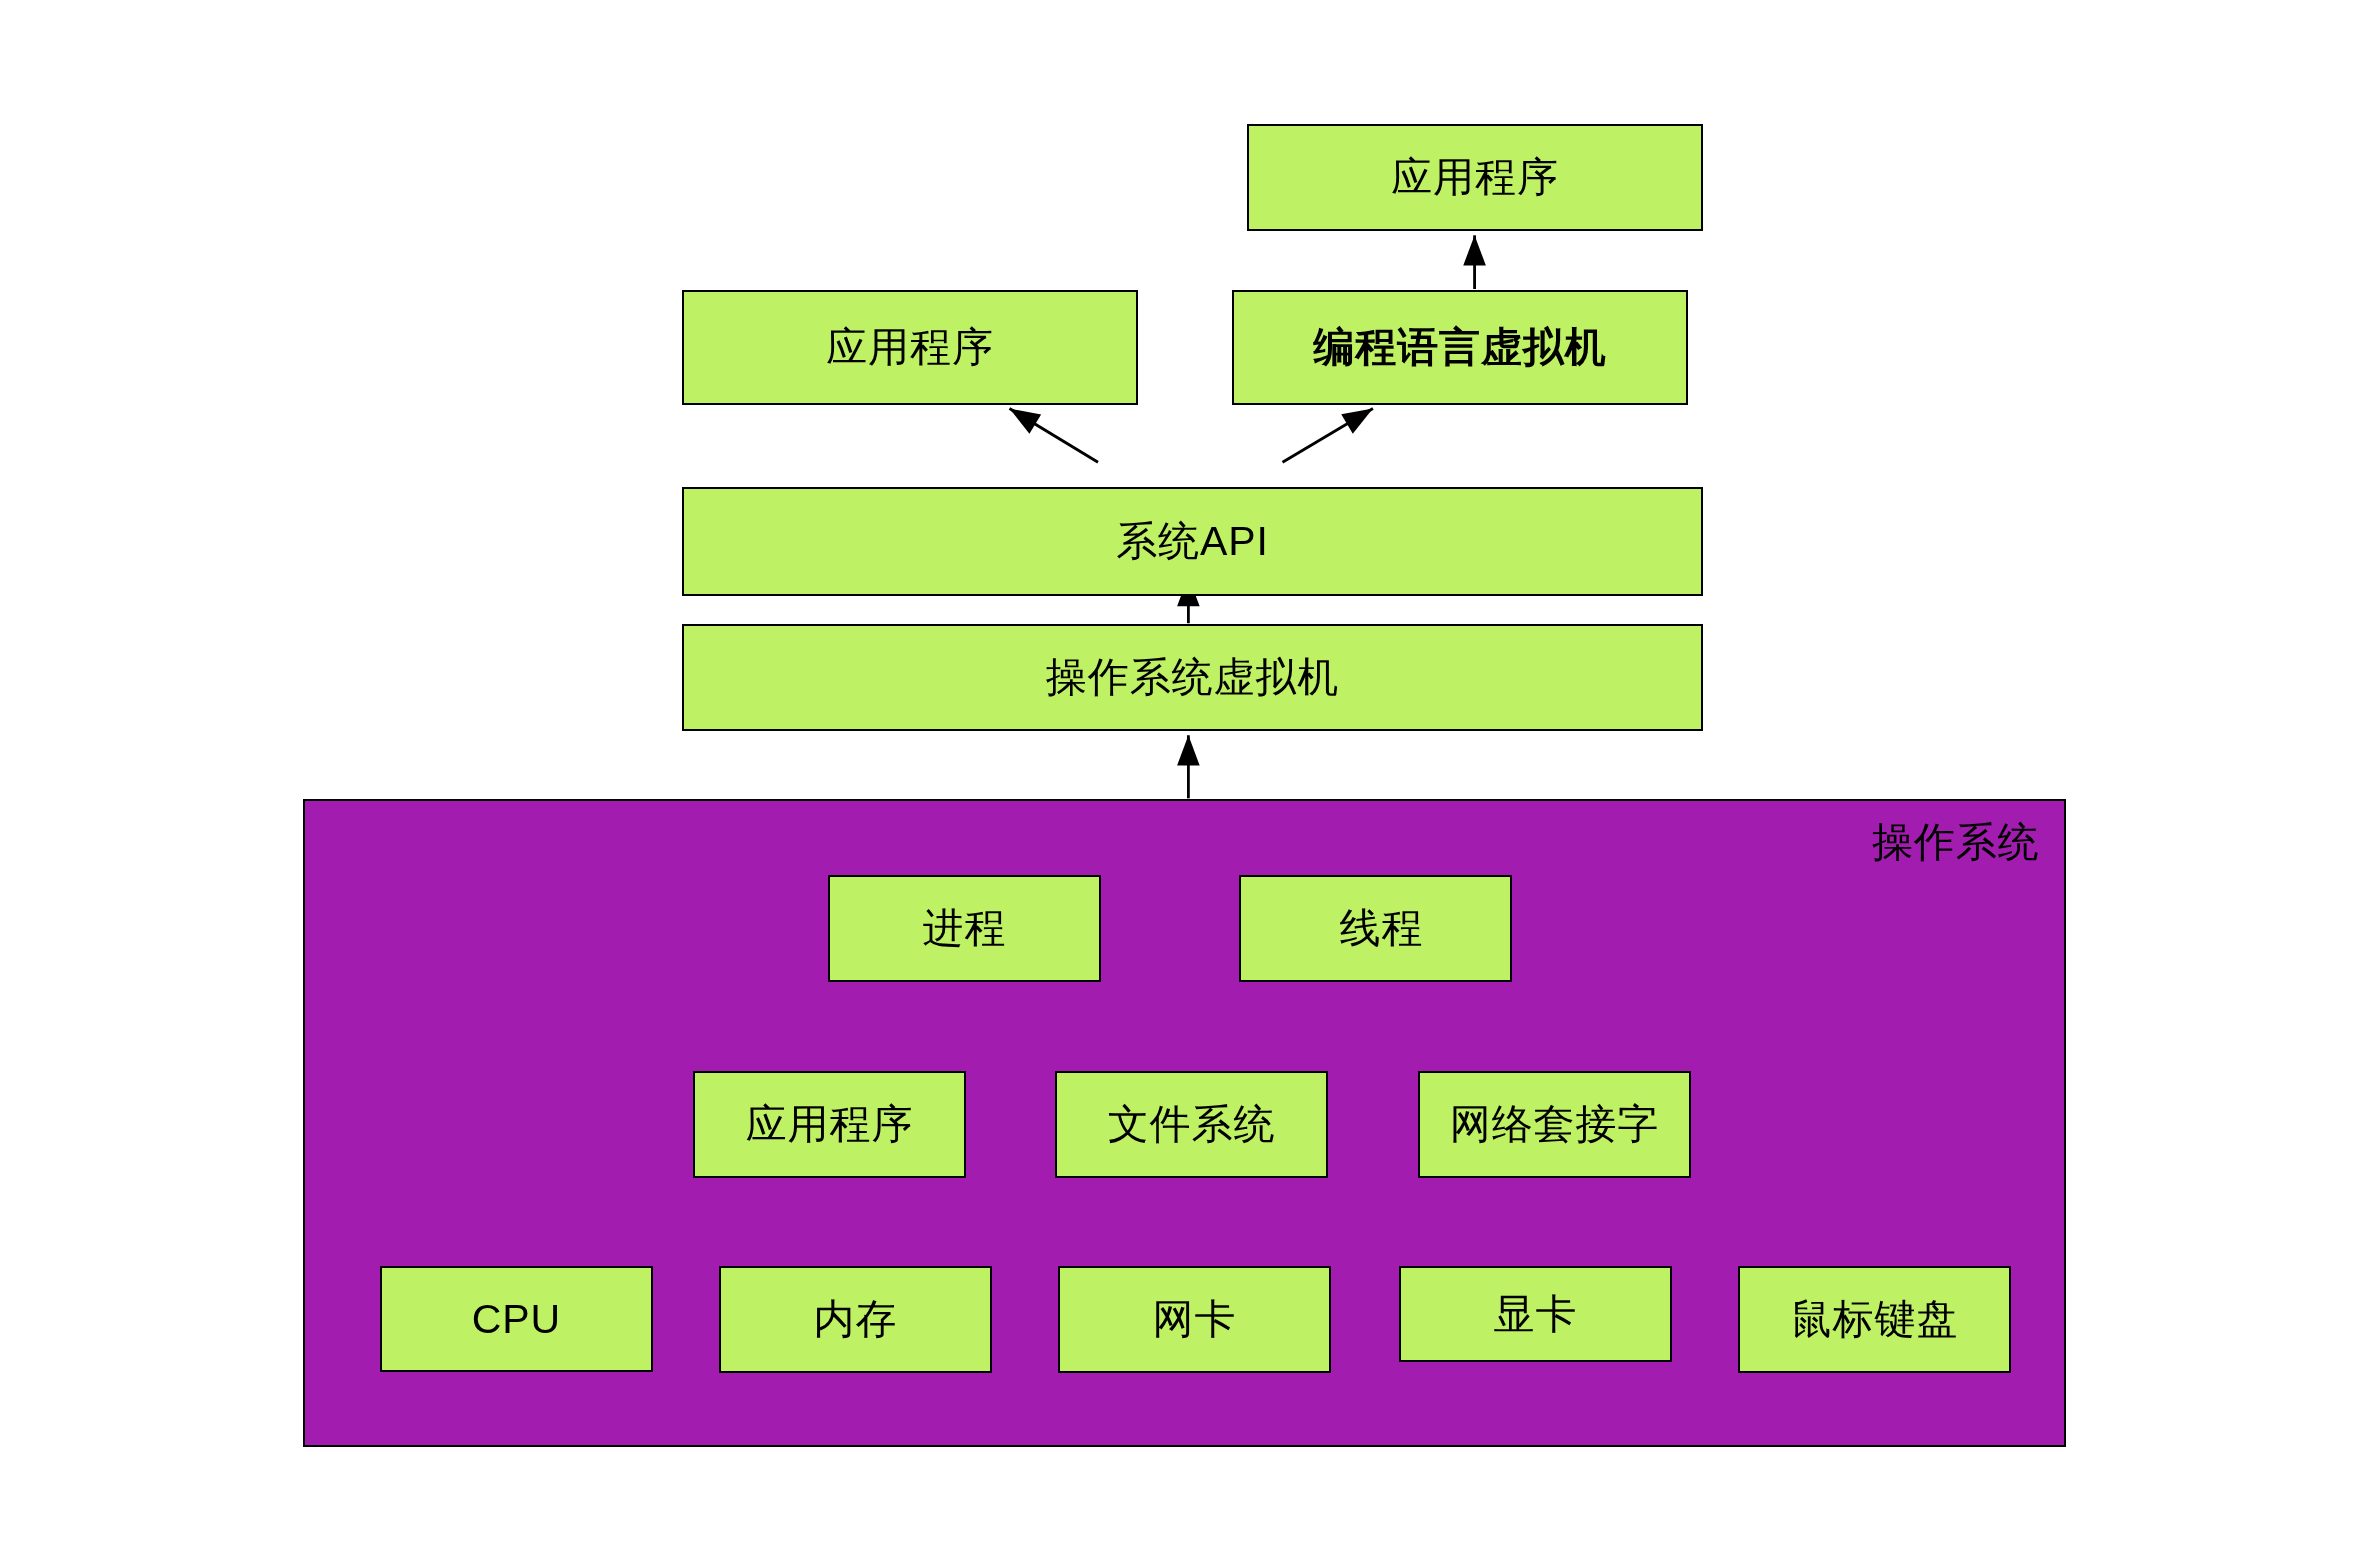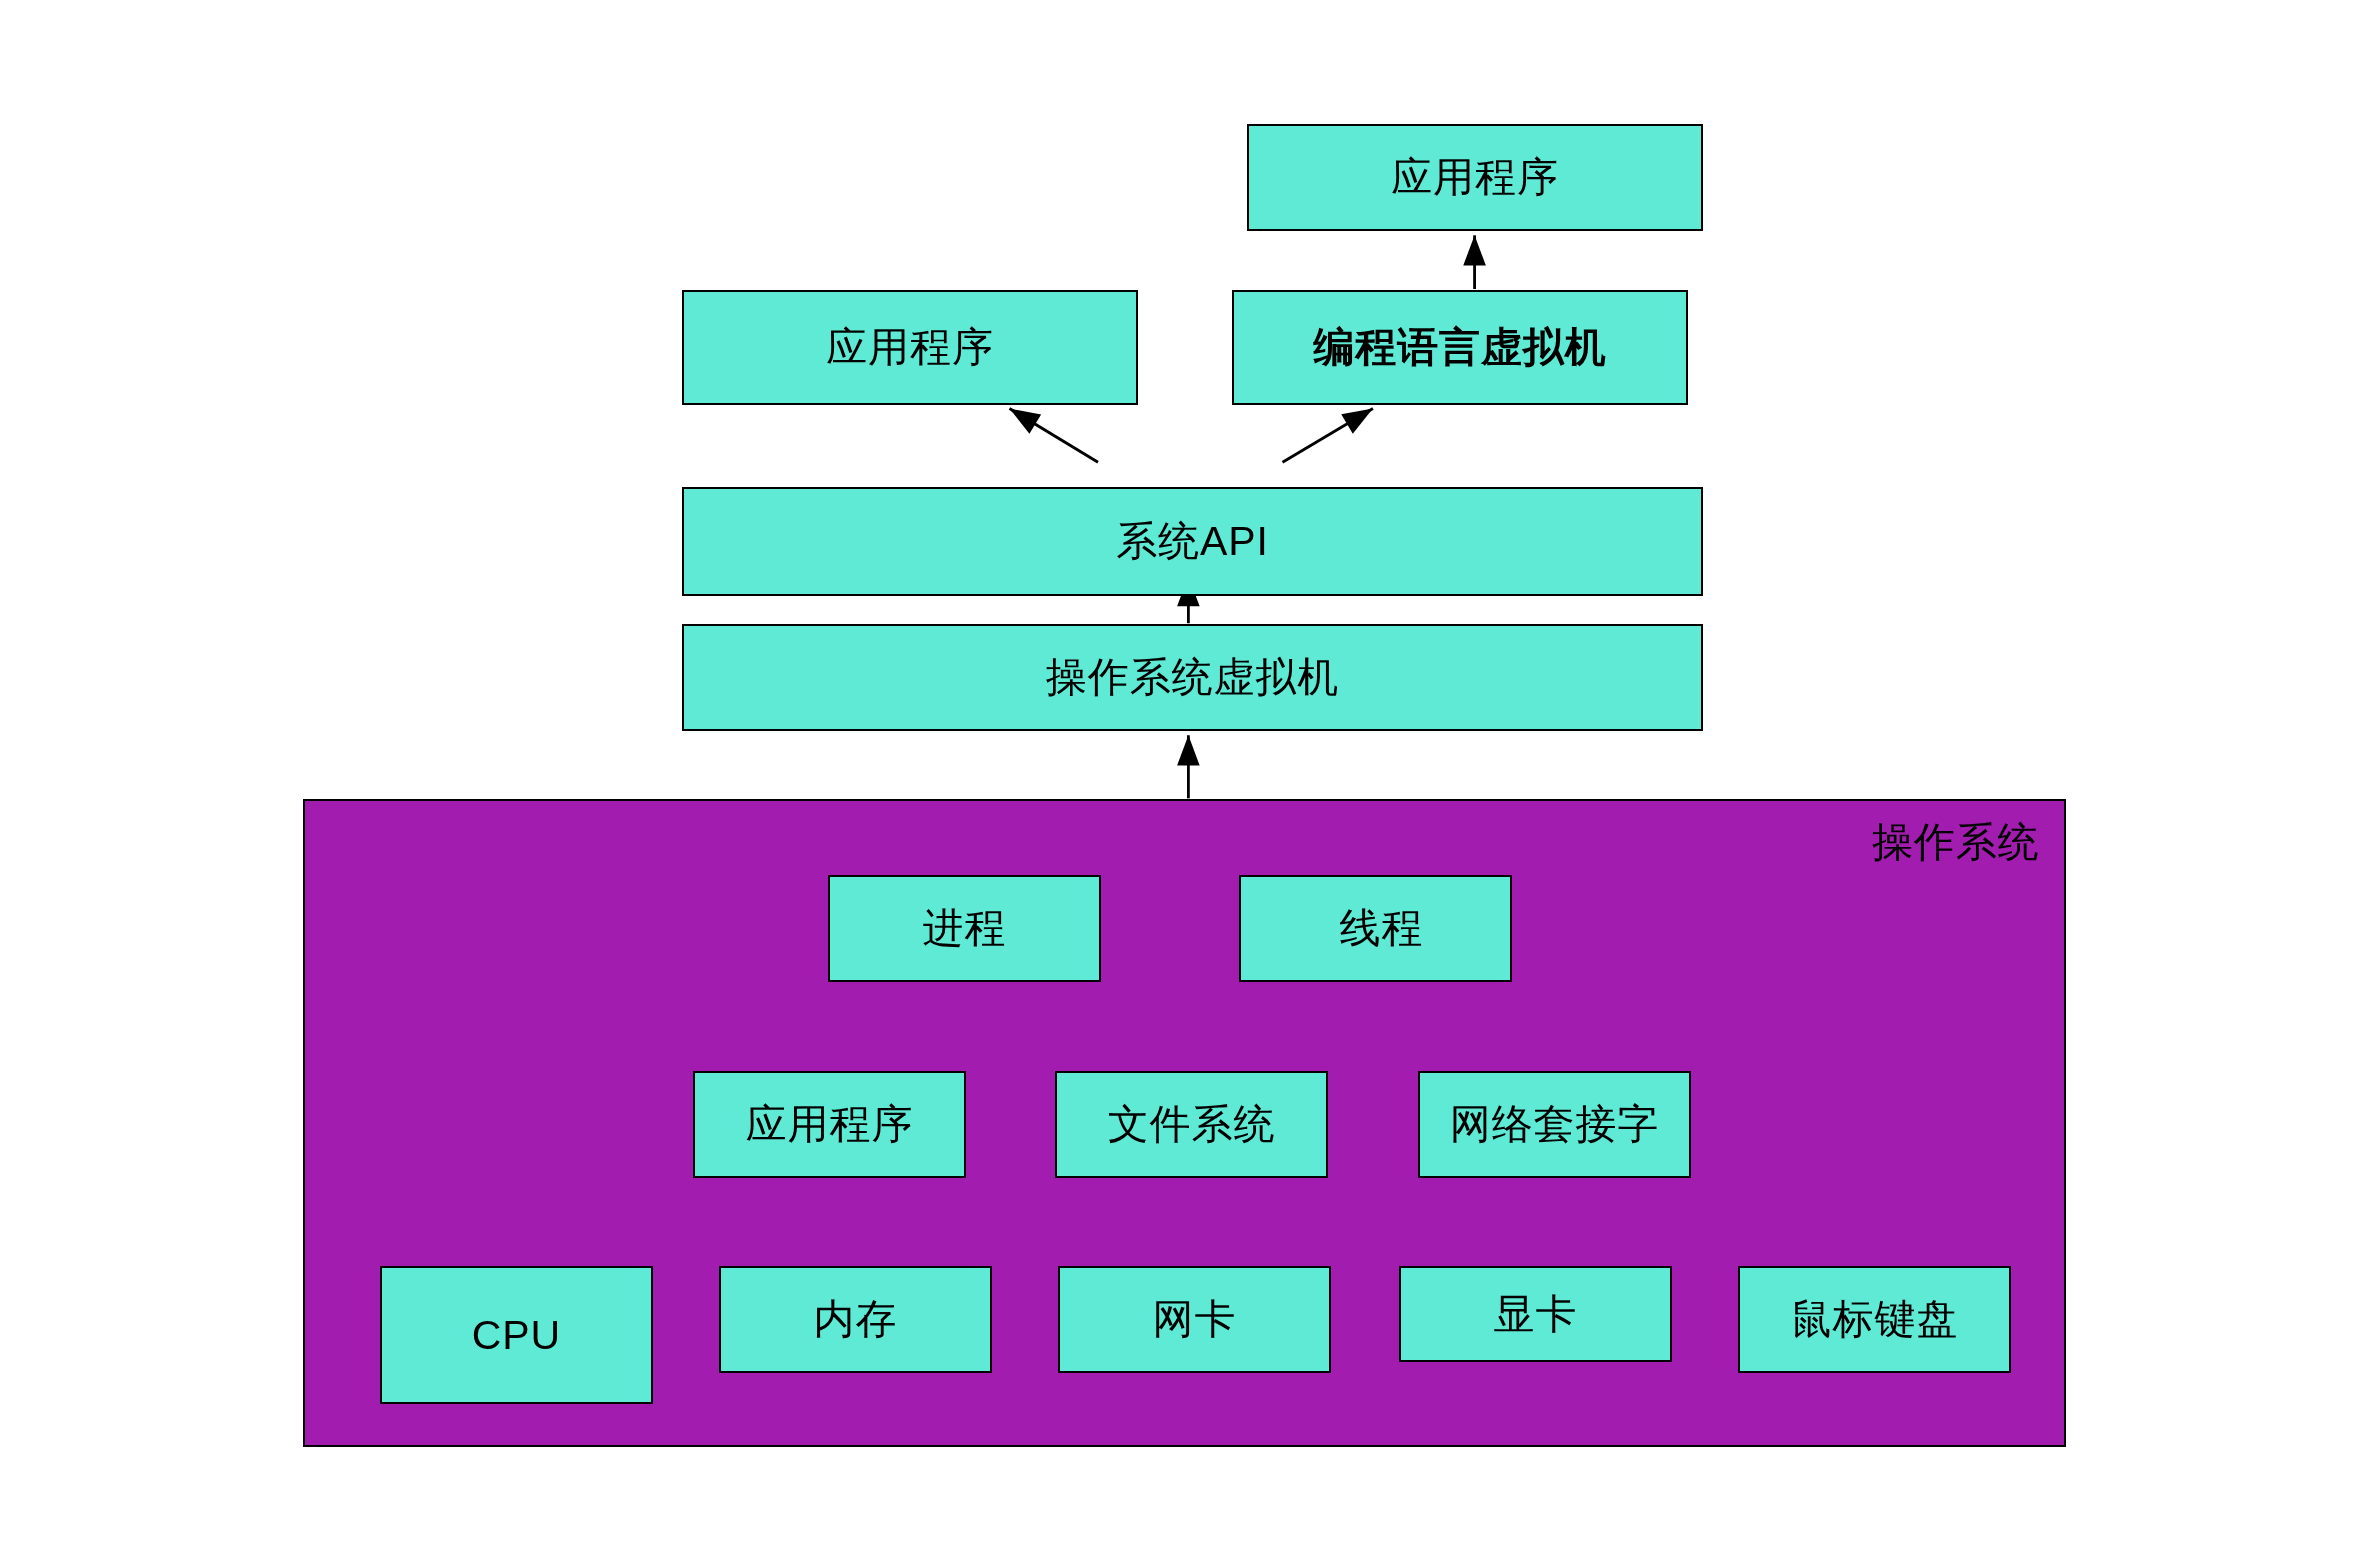--- a/index.html
+++ b/index.html
@@ -13,21 +13,21 @@
     height: 1559px;
     background: #ffffff;
     font-family: "Liberation Sans", sans-serif;
     color: #000000;
     overflow: hidden;
   }
   .node {
     position: absolute;
     box-sizing: border-box;
     border: 2.8px solid #000000;
-    background: #5eead4;
+    background: #bef264;
     display: flex;
     align-items: center;
     justify-content: center;
     font-size: 41px;
     line-height: 1;
     letter-spacing: 0.9px;
     white-space: nowrap;
   }
   .container-box {
     position: absolute;
@@ -104,21 +104,21 @@
   <div class="node" style="left:693px; top:1071px; width:273px; height:107px;">
     <span>应用程序</span>
   </div>
   <div class="node" style="left:1055px; top:1071px; width:273px; height:107px;">
     <span>文件系统</span>
   </div>
   <div class="node" style="left:1418px; top:1071px; width:273px; height:107px;">
     <span>网络套接字</span>
   </div>
 
-  <div class="node" style="left:380px; top:1266px; width:273px; height:138px;">
+  <div class="node" style="left:380px; top:1266px; width:273px; height:106px;">
     <span>CPU</span>
   </div>
   <div class="node" style="left:719px; top:1266px; width:273px; height:107px;">
     <span>内存</span>
   </div>
   <div class="node" style="left:1058px; top:1266px; width:273px; height:107px;">
     <span>网卡</span>
   </div>
   <div class="node" style="left:1399px; top:1266px; width:273px; height:96px;">
     <span>显卡</span>

